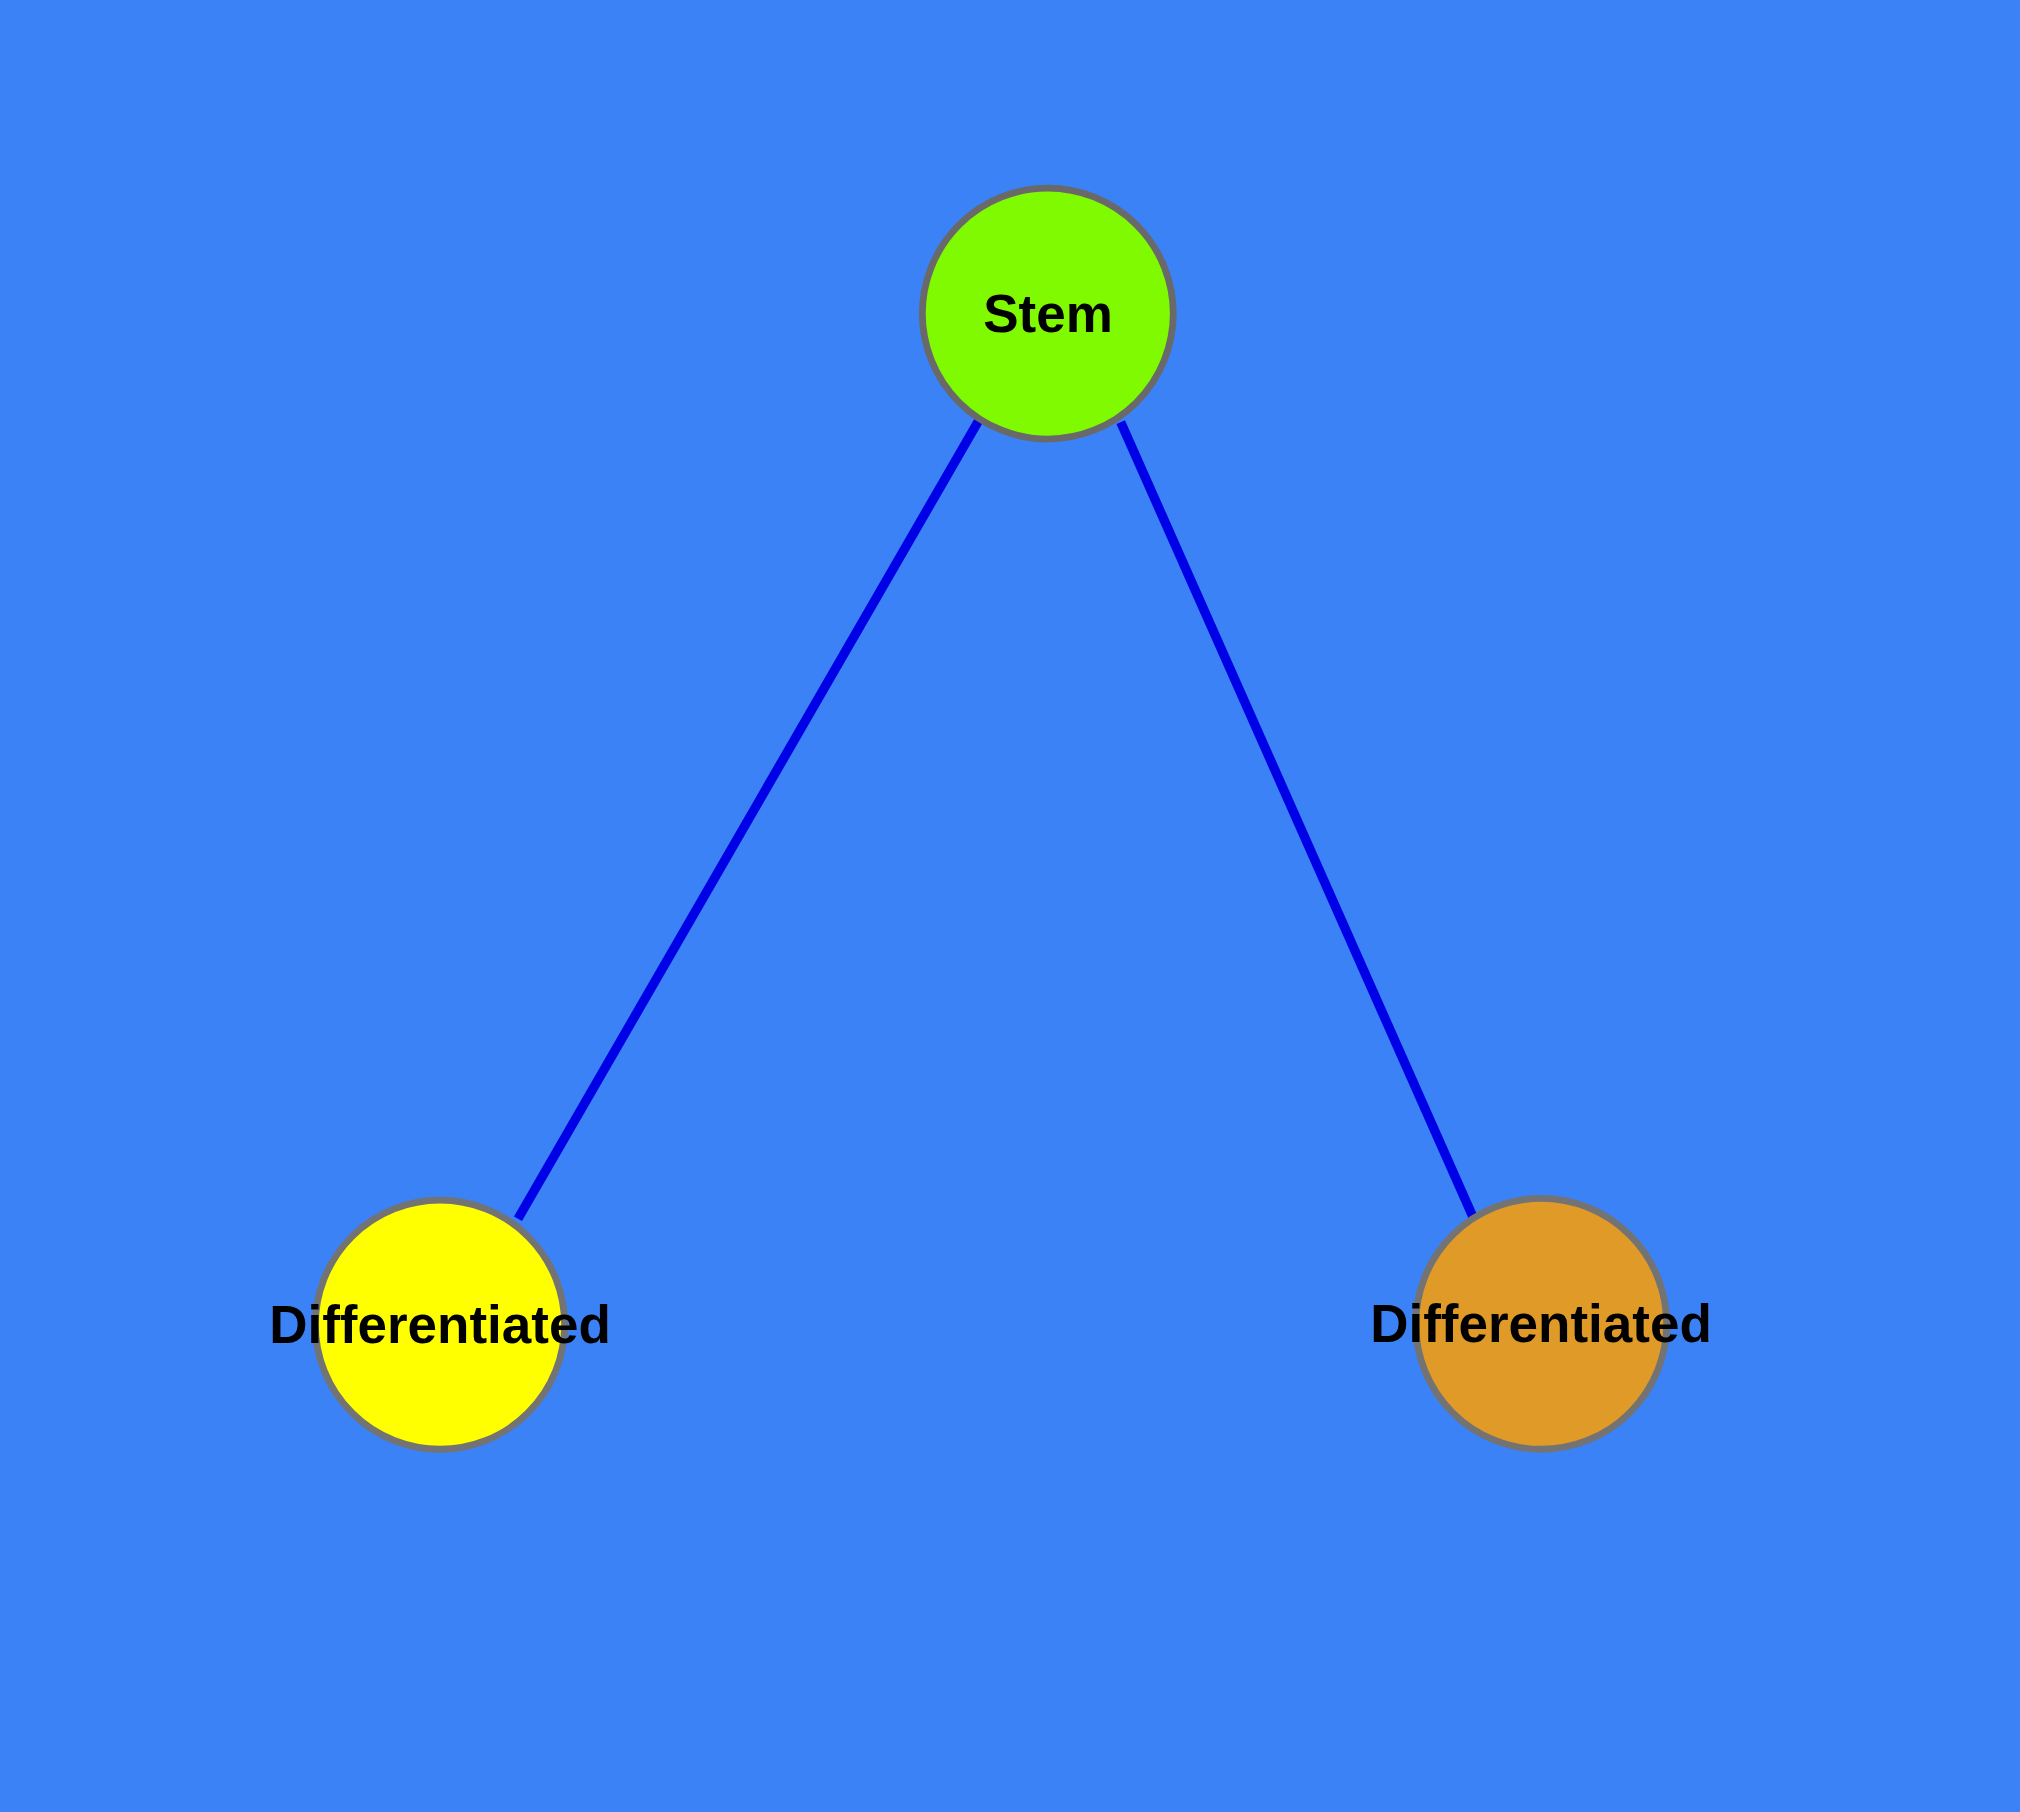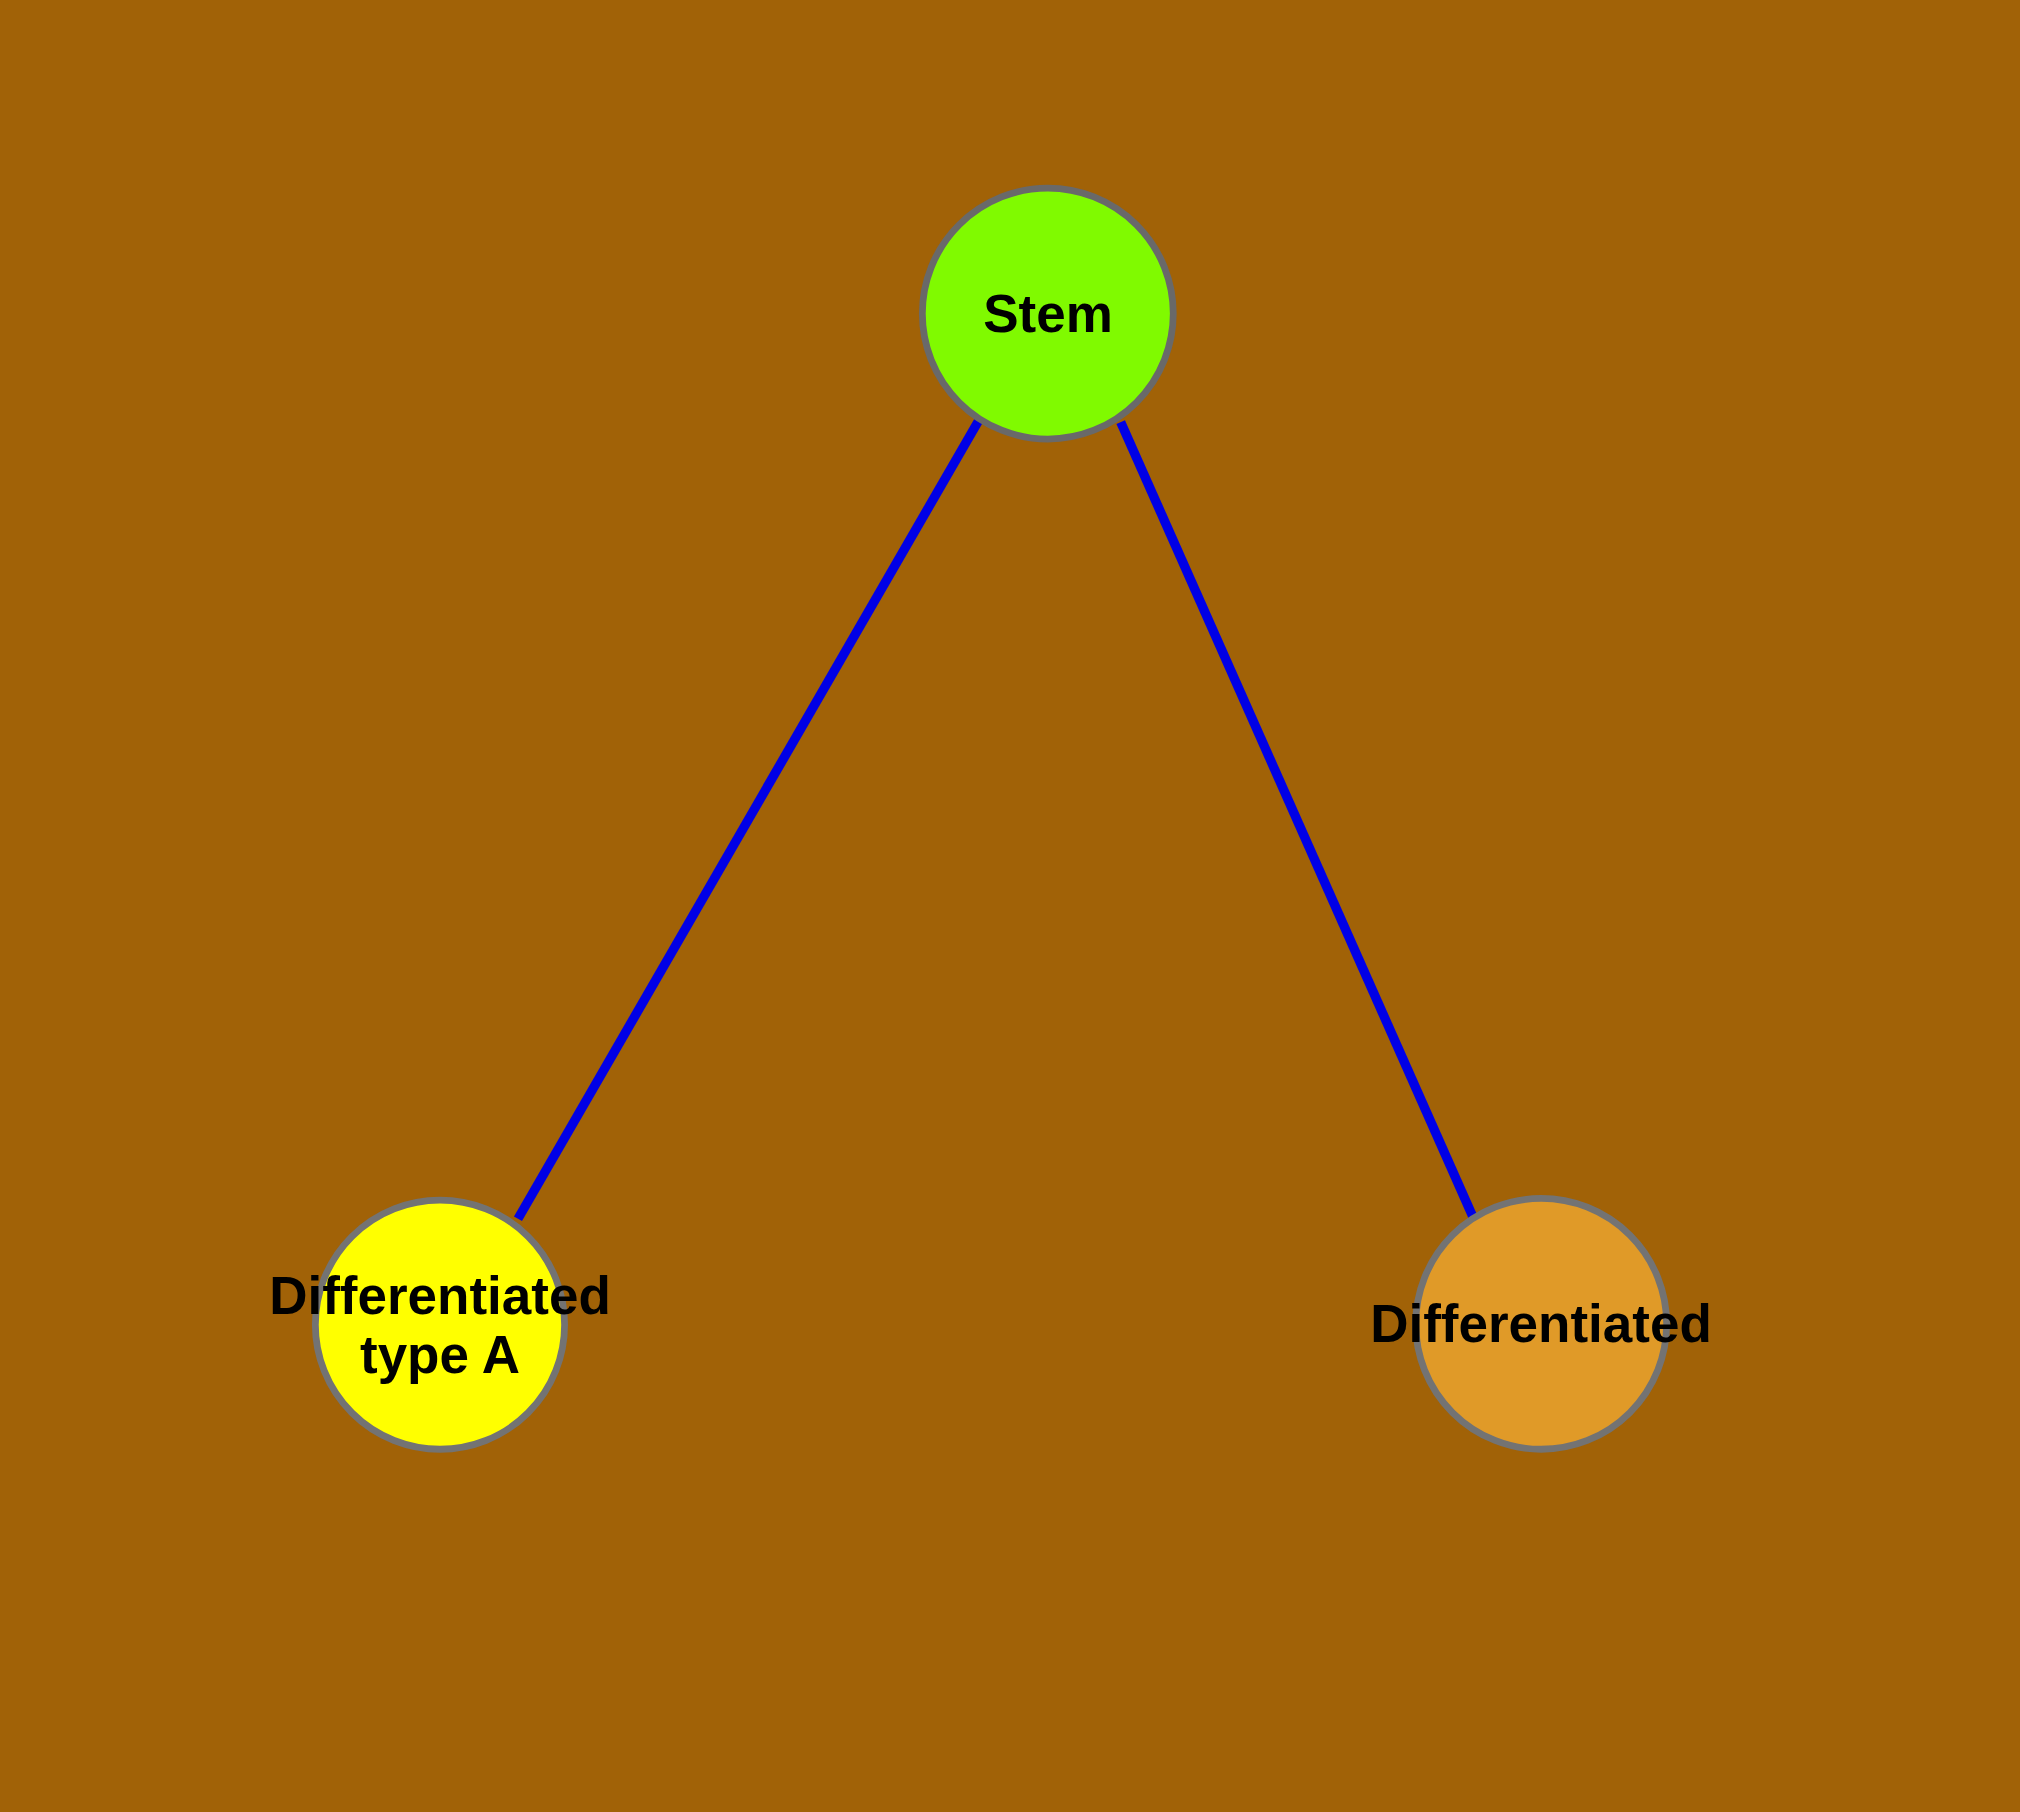--- a/index.html
+++ b/index.html
@@ -49,21 +49,21 @@
   #label-diff-b {
     left: 1541px;
     top: 1324px;
     transform: translate(-50%, -50%);
     font-size: 53px;
   }
 </style>
 </head>
 <body>
 
-<div id="canvas" style="background: #a16207; width: 2021px; height: 1812px;">
+<div id="canvas" style="background: #3b82f6; width: 2021px; height: 1812px;">
 
   <svg id="graph-svg" viewBox="0 0 2384 2138" preserveAspectRatio="none" xmlns="http://www.w3.org/2000/svg">
 
     <g>
       <line class="graph-edge" id="svg-edge-0" x1="1154" y1="497" x2="611" y2="1438" stroke="#0000e6" stroke-width="11" stroke-linecap="butt"></line>
       <line class="graph-edge" id="svg-edge-1" x1="1322" y1="498" x2="1738" y2="1437" stroke="#0000e6" stroke-width="11" stroke-linecap="butt"></line>
     </g>
 
     <g>
       <circle class="graph-node" id="svg-node-0" cx="1236" cy="370" r="148" fill="#80fa00" stroke="#696969" stroke-width="8"></circle>
@@ -71,21 +71,20 @@
       <circle class="graph-node" id="svg-node-2" cx="1818" cy="1562" r="148" fill="#e09a28" stroke="#737373" stroke-width="8"></circle>
     </g>
   </svg>
 
   <div class="node-label" id="label-stem">
     <span class="line">Stem</span>
   </div>
 
   <div class="node-label" id="label-diff-a">
     <span class="line">Differentiated</span>
-    <span class="line">type A</span>
   </div>
 
   <div class="node-label" id="label-diff-b">
     <span class="line">Differentiated</span>
   </div>
 
 </div>
 
 
 </body></html>

